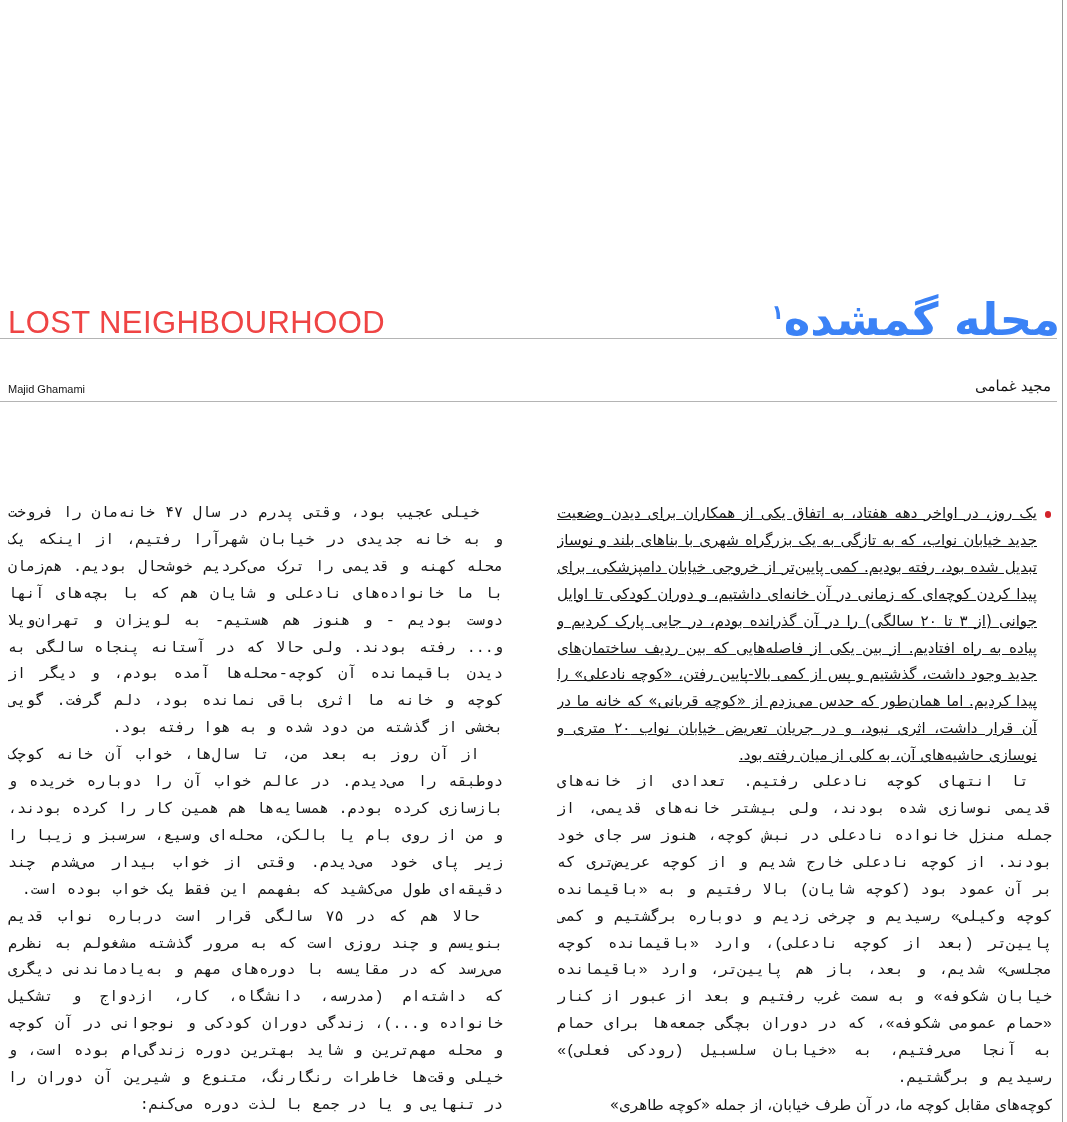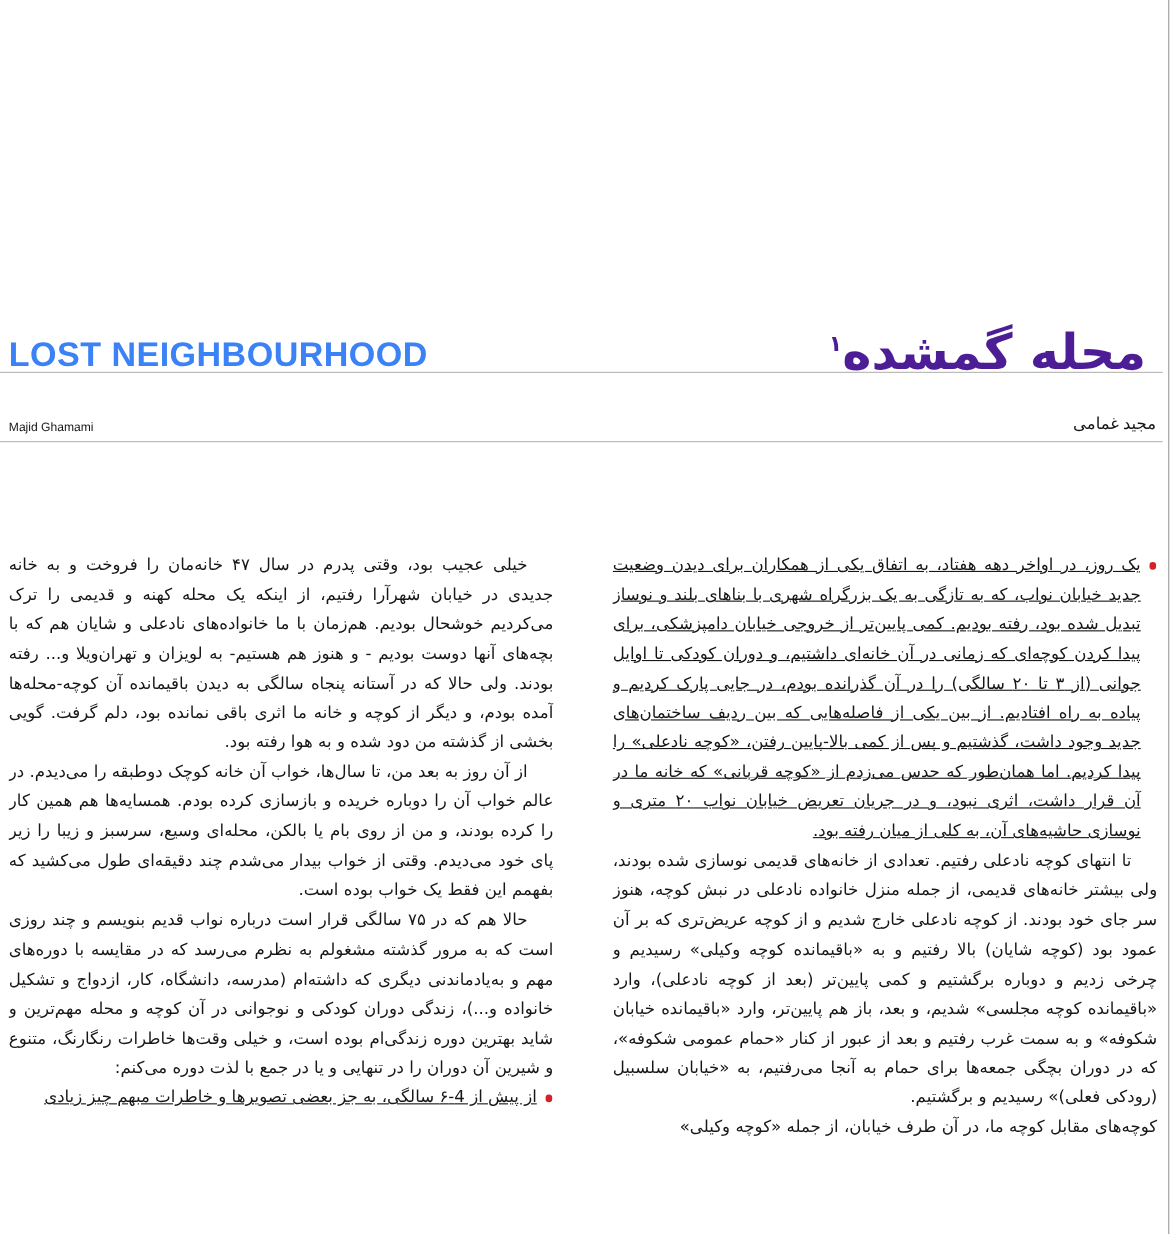--- a/index.html
+++ b/index.html
@@ -42,48 +42,48 @@
     height: 130px;
   }
 
   .title-row {
     position: relative;
     height: 62px;
   }
 
   .title-fa {
     position: absolute;
-    right: 20px;
+    right: 2px;
     bottom: -4px;
     font-family: "DejaVu Sans", sans-serif;
     font-weight: 700;
     font-size: 45px;
     line-height: 1;
     letter-spacing: -0.5px;
     white-space: nowrap;
     direction: rtl;
-    color: #4c1d95;
+    color: #3b82f6;
   }
   .title-fa .fn {
     font-size: 20px;
     vertical-align: super;
     font-weight: 700;
   }
 
   .title-en {
     position: absolute;
     left: 8px;
     bottom: 0px;
     direction: ltr;
     font-family: "Liberation Sans", sans-serif;
-    font-weight: 700;
+    font-weight: 400;
     font-size: 31px;
     line-height: 1;
     letter-spacing: 0.4px;
-    color: #3b82f6;
+    color: #ef4444;
     white-space: nowrap;
   }
 
   .rule {
     position: absolute;
     left: 0;
     right: 5px;
     height: 1px;
     background: #b4b4b4;
   }
@@ -97,21 +97,21 @@
     right: 5px;
     height: 63px;
   }
 
   .byline-fa {
     position: absolute;
     right: 6px;
     bottom: 6px;
     direction: rtl;
     font-size: 15px;
-    font-family: Liberation Serif, serif;
+    font-family: Liberation Sans, sans-serif;
     color: #141414;
     white-space: nowrap;
   }
 
   .byline-en {
     position: absolute;
     left: 8px;
     bottom: 6px;
     direction: ltr;
     font-family: "Liberation Sans", sans-serif;
@@ -143,21 +143,21 @@
     color: #161616;
     overflow: hidden;
   }
   .col-right { right: 10px; width: 495px; }
   .col-left  { left: 8px;   width: 495px; }
 
   .col p {
     margin: 0;
     text-align: justify;
   }
-  .col p.indent { text-indent: 1.55em; }
+  .col p.indent { text-indent: 1.55em; font-family: Liberation Mono, monospace; }
   .col p.flush  { text-indent: 0; }
 
   
   .col p.bulleted {
     position: relative;
     padding-right: 15px;
     text-indent: 0;
     text-decoration: underline;
   }
   .col p.bulleted::before {
@@ -195,21 +195,21 @@
 
     <div class="rule rule-bottom"></div>
 
   </div>
 
   <div class="columns">
 
     <div class="col col-right">
         <p class="bulleted">یک روز، در اواخر دهه هفتاد، به اتفاق یکی از همکاران برای دیدن وضعیت جدید خیابان نواب، که به تازگی به یک بزرگراه شهری با بناهای بلند و نوساز تبدیل شده بود، رفته بودیم. کمی پایین‌تر از خروجی خیابان دامپزشکی، برای پیدا کردن کوچه‌ای که زمانی در آن خانه‌ای داشتیم، و دوران کودکی تا اوایل جوانی (از ۳ تا ۲۰ سالگی) را در آن گذرانده بودم، در جایی پارک کردیم و پیاده به راه افتادیم. از بین یکی از فاصله‌هایی که بین ردیف ساختمان‌های جدید وجود داشت، گذشتیم و پس از کمی بالا-پایین رفتن، «کوچه نادعلی» را پیدا کردیم. اما همان‌طور که حدس می‌زدم از «کوچه قربانی» که خانه ما در آن قرار داشت، اثری نبود، و در جریان تعریض خیابان نواب ۲۰ متری و نوسازی حاشیه‌های آن، به کلی از میان رفته بود.</p>
         <p class="indent">تا انتهای کوچه نادعلی رفتیم. تعدادی از خانه‌های قدیمی نوسازی شده بودند، ولی بیشتر خانه‌های قدیمی، از جمله منزل خانواده نادعلی در نبش کوچه، هنوز سر جای خود بودند. از کوچه نادعلی خارج شدیم و از کوچه عریض‌تری که بر آن عمود بود (کوچه شایان) بالا رفتیم و به «باقیمانده کوچه وکیلی» رسیدیم و چرخی زدیم و دوباره برگشتیم و کمی پایین‌تر (بعد از کوچه نادعلی)، وارد «باقیمانده کوچه مجلسی» شدیم، و بعد، باز هم پایین‌تر، وارد «باقیمانده خیابان شکوفه» و به سمت غرب رفتیم و بعد از عبور از کنار «حمام عمومی شکوفه»، که در دوران بچگی جمعه‌ها برای حمام به آنجا می‌رفتیم، به «خیابان سلسبیل (رودکی فعلی)» رسیدیم و برگشتیم.</p>
-        <p class="flush">کوچه‌های مقابل کوچه ما، در آن طرف خیابان، از جمله «کوچه وکیلی»</p>
+        <p class="flush">کوچه‌های مقابل کوچه ما، در آن طرف خیابان، از جمله «کوچه طاهری»</p>
       </div>
 
     <div class="col col-left">
         <p class="indent">خیلی عجیب بود، وقتی پدرم در سال ۴۷ خانه‌مان را فروخت و به خانه جدیدی در خیابان شهرآرا رفتیم، از اینکه یک محله کهنه و قدیمی را ترک می‌کردیم خوشحال بودیم. هم‌زمان با ما خانواده‌های نادعلی و شایان هم که با بچه‌های آنها دوست بودیم - و هنوز هم هستیم- به لویزان و تهران‌ویلا و... رفته بودند. ولی حالا که در آستانه پنجاه سالگی به دیدن باقیمانده آن کوچه-محله‌ها آمده بودم، و دیگر از کوچه و خانه ما اثری باقی نمانده بود، دلم گرفت. گویی بخشی از گذشته من دود شده و به هوا رفته بود.</p>
         <p class="indent">از آن روز به بعد من، تا سال‌ها، خواب آن خانه کوچک دوطبقه را می‌دیدم. در عالم خواب آن را دوباره خریده و بازسازی کرده بودم. همسایه‌ها هم همین کار را کرده بودند، و من از روی بام یا بالکن، محله‌ای وسیع، سرسبز و زیبا را زیر پای خود می‌دیدم. وقتی از خواب بیدار می‌شدم چند دقیقه‌ای طول می‌کشید که بفهمم این فقط یک خواب بوده است.</p>
         <p class="indent">حالا هم که در ۷۵ سالگی قرار است درباره نواب قدیم بنویسم و چند روزی است که به مرور گذشته مشغولم به نظرم می‌رسد که در مقایسه با دوره‌های مهم و به‌یادماندنی دیگری که داشته‌ام (مدرسه، دانشگاه، کار، ازدواج و تشکیل خانواده و...)، زندگی دوران کودکی و نوجوانی در آن کوچه و محله مهم‌ترین و شاید بهترین دوره زندگی‌ام بوده است، و خیلی وقت‌ها خاطرات رنگارنگ، متنوع و شیرین آن دوران را در تنهایی و یا در جمع با لذت دوره می‌کنم:</p>
         <p class="bulleted">از پیش از 4-۶ سالگی، به جز بعضی تصویرها و خاطرات مبهم چیز زیادی</p>
       </div>
 
   </div>

